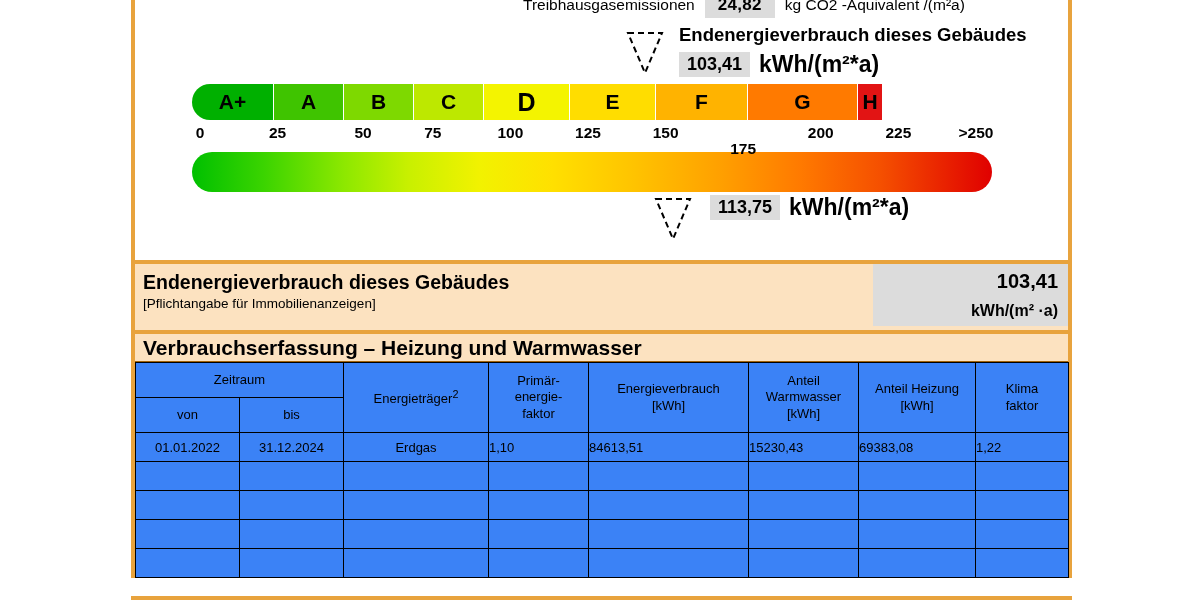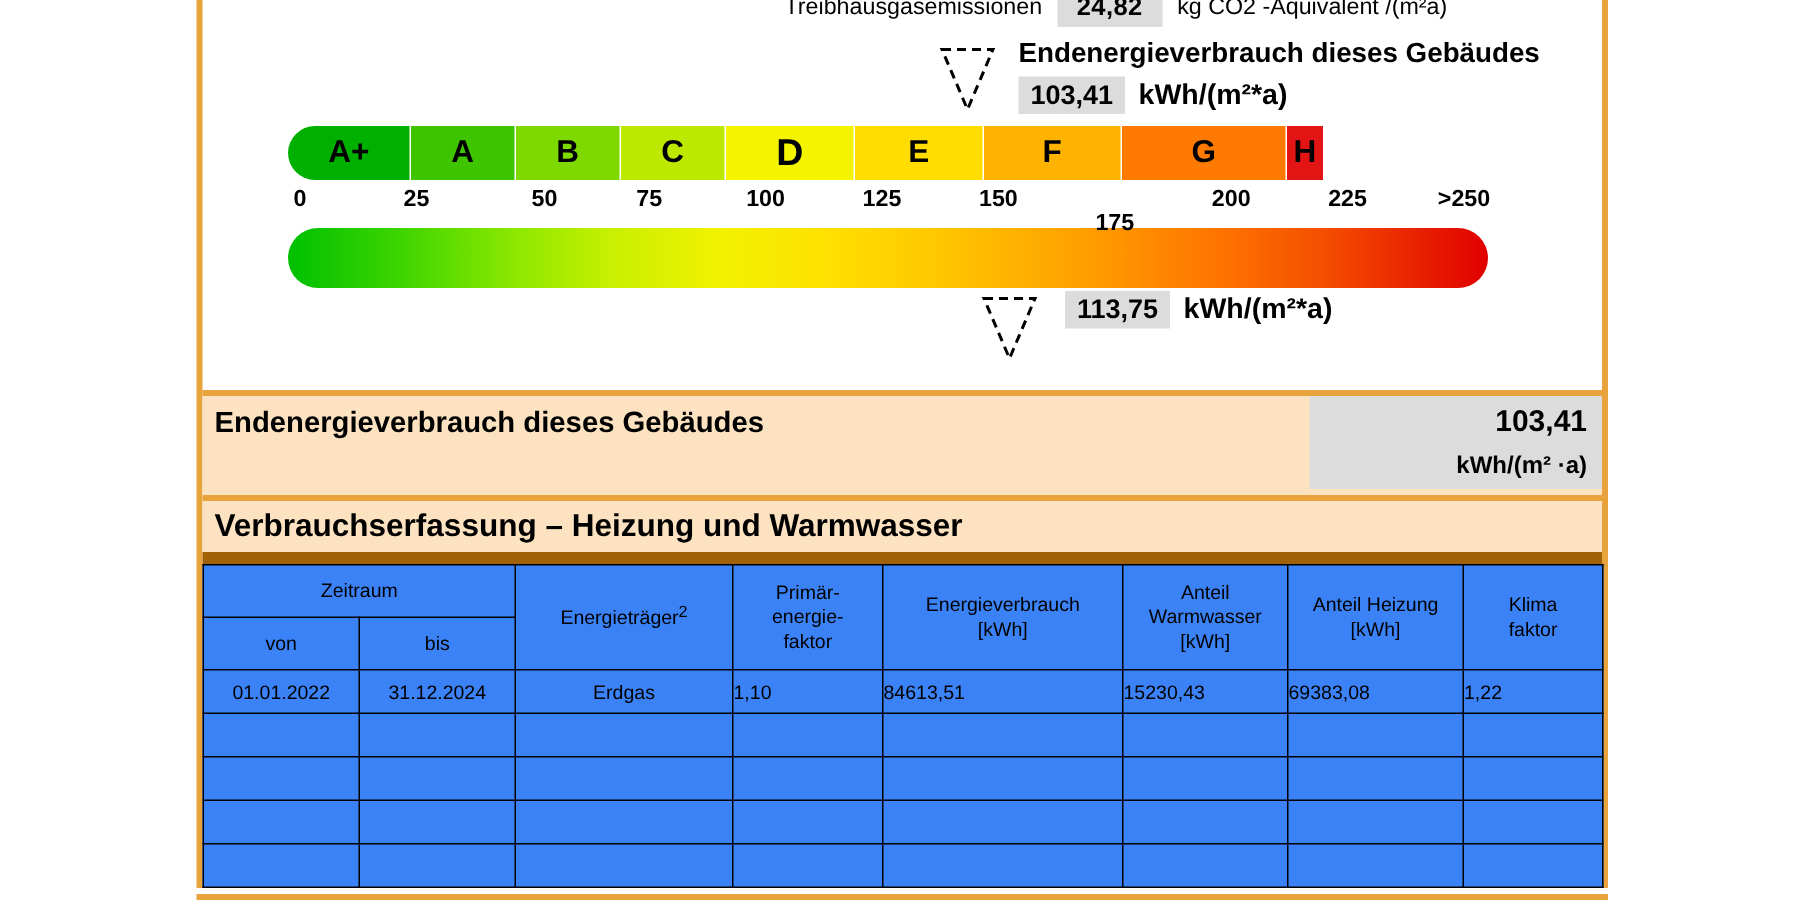--- a/index.html
+++ b/index.html
@@ -88,21 +88,21 @@
     align-items: center;
   }
   .val-box {
     background: #DCDCDC;
     font-weight: bold;
     font-size: 18px;
     padding: 2px 8px;
   }
   .val-unit {
     font-weight: bold;
-    font-size: 19px;
+    font-size: 23px;
     margin-left: 9px;
   }
 
   
   .class-band {
     position: relative;
     margin: 2px 0 0 57px;
     width: 800px;
     height: 36px;
     border-radius: 18px;
@@ -206,25 +206,25 @@
   }
   .summary-value-box .u {
     font-size: 16px;
     font-weight: bold;
     margin-top: 9px;
   }
 
   
   .vb-header {
     background: #FCE2C0;
-    height: 42px;
+    height: 28px;
     display: flex;
     align-items: center;
     padding-left: 8px;
-    border-bottom: 8px solid #a16207;
+    border-bottom: 1px solid #a16207;
     box-sizing: border-box;
   }
   .vb-header span {
     font-size: 21px;
     font-weight: bold;
     color: #000;
   }
 
   
   table.vtab {
@@ -335,20 +335,21 @@
           <div class="line1">
             <span class="val-box">113,75</span>
             <span class="val-unit">kWh/(m²*a)</span>
           </div>
         </div>
       </div>
     </div>
 
     <div class="summary-bar">
       <div class="summary-title">Endenergieverbrauch dieses Gebäudes</div>
+      <div class="summary-sub">[Pflichtangabe für Immobilienanzeigen]</div>
       <div class="summary-value-box">
         <div class="v">103,41</div>
         <div class="u">kWh/(m² ·a)</div>
       </div>
     </div>
 
     <div class="vb-header">
       <span>Verbrauchserfassung – Heizung und Warmwasser</span>
     </div>
 

